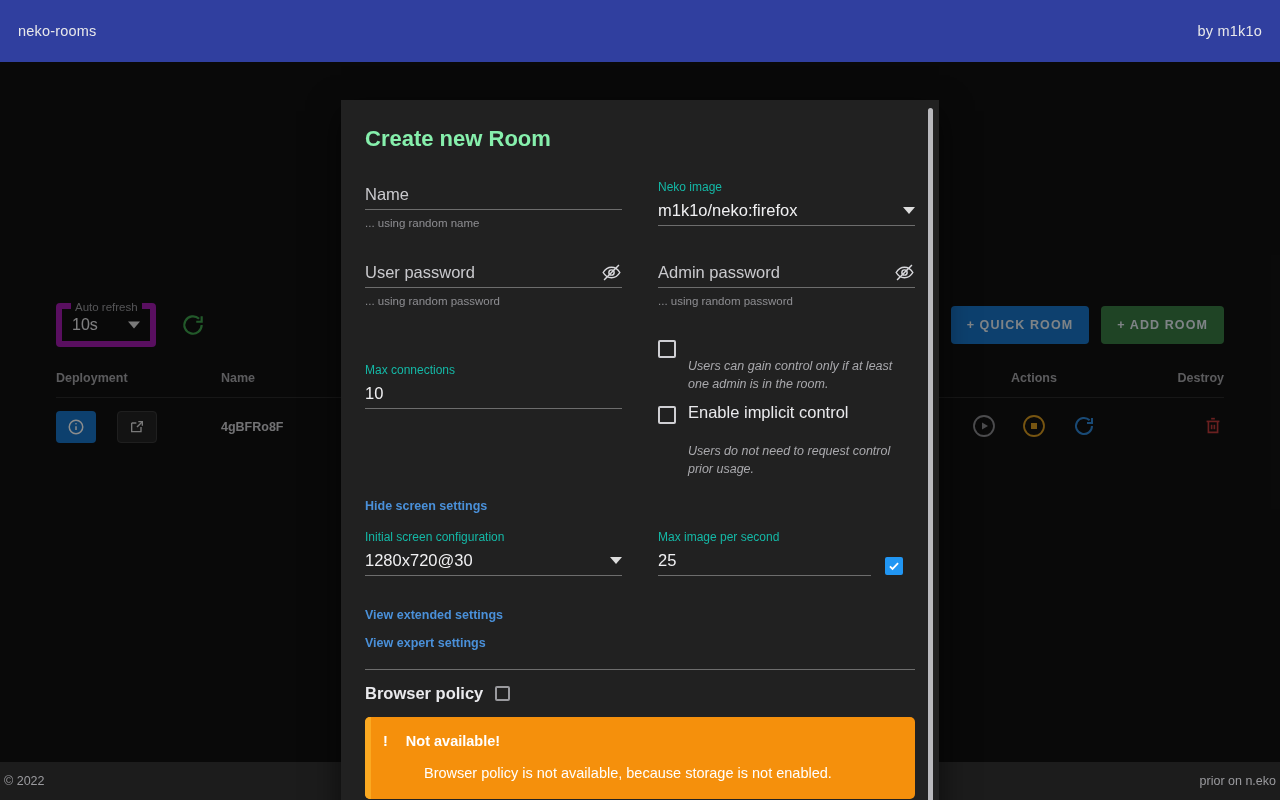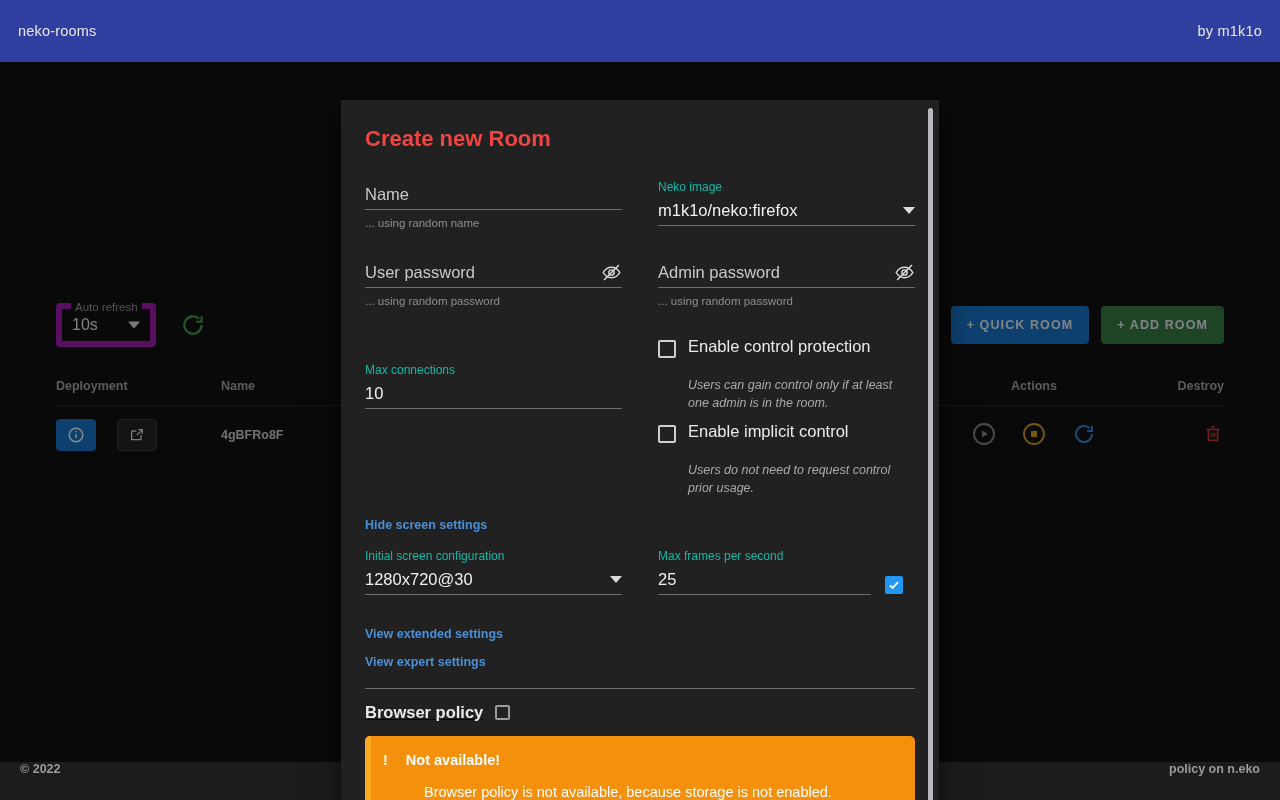--- a/index.html
+++ b/index.html
@@ -61,21 +61,21 @@
     color: #e6eef5;
     font-size: 12.5px; font-weight: bold; letter-spacing: 1.1px;
     padding: 0 16px; height: 38px;
     cursor: pointer;
     font-family: "Liberation Sans", sans-serif;
   }
   .btn-quick { background: #1976c8; margin-right: 12px; }
   .btn-add { background: #3a7d44; }
 
   .table {
-    position: absolute; left: 56px; right: 56px; top: 304px;
+    position: absolute; left: 56px; right: 56px; top: 296px;
   }
   .thead, .trow {
     display: flex; align-items: center;
     font-size: 12.5px;
   }
   .thead {
     color: #a6a6aa; font-weight: bold;
     height: 40px;
     border-bottom: 1px solid #2a2a2a;
   }
@@ -93,37 +93,37 @@
     vertical-align: middle;
   }
   .icon-btn.primary { background: #1976c8; }
   .icon-btn.ghost { background: #242424; border: 1px solid #3a3a3a; margin-left: 18px; }
 
   .act-row { display: flex; align-items: center; justify-content: center; gap: 26px; }
 
   .footer {
     height: 38px; flex: 0 0 38px;
     background: #1c1c1c;
-    display: flex; justify-content: space-between;
-    padding: 0 20px;
-    color: #9a9a9e; font-size: 12.5px; font-weight: bold;
+    display: flex; align-items: center; justify-content: space-between;
+    padding: 0 4px;
+    color: #9a9a9e; font-size: 12.5px;
   }
 
   
   .scrim { position: absolute; inset: 0; background: rgba(0,0,0,.45); }
   .dialog {
     position: absolute; left: 341px; top: 38px;
     width: 598px; height: 723px;
     background: #212121;
     box-shadow: 0 11px 30px rgba(0,0,0,.6);
     overflow: hidden;
   }
   .dlg-inner { padding: 26px 24px 0 24px; position: relative; height: 100%; }
   .dlg-title {
-    color: #ef4444; font-size: 22px; font-weight: bold;
+    color: #86efac; font-size: 22px; font-weight: bold;
     margin-bottom: 28px;
   }
 
   .grid2 { display: flex; gap: 36px; }
   .col { flex: 1 1 0; min-width: 0; }
 
   .field { position: relative; margin-bottom: 4px; }
   .field .flabel {
     font-size: 12px; color: #14b8a6;
     margin-bottom: 2px;
@@ -160,21 +160,21 @@
     line-height: 1.45; margin-top: 20px; max-width: 250px;
   }
 
   .link {
     color: #4a90d9; font-size: 12.5px; font-weight: bold;
     cursor: pointer; display: inline-block;
   }
 
   .divider { border-top: 1px solid #6d6d6d; margin: 18px 0 14px; }
 
-  .bp-head { display: flex; align-items: center; gap: 12px; text-decoration: underline; }
+  .bp-head { display: flex; align-items: center; gap: 12px; }
   .bp-title { font-size: 16.5px; font-weight: bold; color: #eaeaed; }
   .cbox-sm {
     width: 15px; height: 15px;
     border: 2px solid #9a9a9e; border-radius: 2px;
   }
 
   .alert {
     background: #f5900c; border-radius: 5px;
     margin-top: 14px; padding: 16px 18px 18px 18px;
     position: relative; overflow: hidden;
@@ -355,21 +355,20 @@
               <div class="flabel">Max connections</div>
               <div class="fline">
                 <span class="fvalue">10</span>
               </div>
             </div>
           </div>
           <div class="col">
             <div class="cbrow">
               <span class="cbox"></span>
               <div>
-                <div class="cb-main">Enable control protection</div>
                 <div class="cb-sub">Users can gain control only if at least one admin is in the room.</div>
               </div>
             </div>
             <div class="cbrow" style="margin-top:10px">
               <span class="cbox"></span>
               <div>
                 <div class="cb-main">Enable implicit control</div>
                 <div class="cb-sub">Users do not need to request control prior usage.</div>
               </div>
             </div>
@@ -383,21 +382,21 @@
             <div class="field">
               <div class="flabel">Initial screen configuration</div>
               <div class="fline">
                 <span class="fvalue">1280x720@30</span>
                 <span class="caret-sm"></span>
               </div>
             </div>
           </div>
           <div class="col" style="display:flex; gap:14px; align-items:flex-end">
             <div class="field" style="flex:1 1 auto">
-              <div class="flabel">Max frames per second</div>
+              <div class="flabel">Max image per second</div>
               <div class="fline">
                 <span class="fvalue">25</span>
               </div>
             </div>
             <span class="cbox checked" style="margin-bottom:5px">
               <svg viewBox="0 0 24 24" width="14" height="14" fill="none" stroke="#fff" stroke-width="3">
                   <path d="M5 12.5l4.5 4.5L19 7"></path>
                 </svg>
             </span>
           </div>
@@ -423,16 +422,16 @@
         </div>
 
       </div>
       <div class="dlg-scrollbar"></div>
     </div>
 
   </div>
 
   <div class="footer">
     <span>© 2022</span>
-    <span>policy on n.eko</span>
+    <span>prior on n.eko</span>
   </div>
 
 </div>
 
 </body></html>

